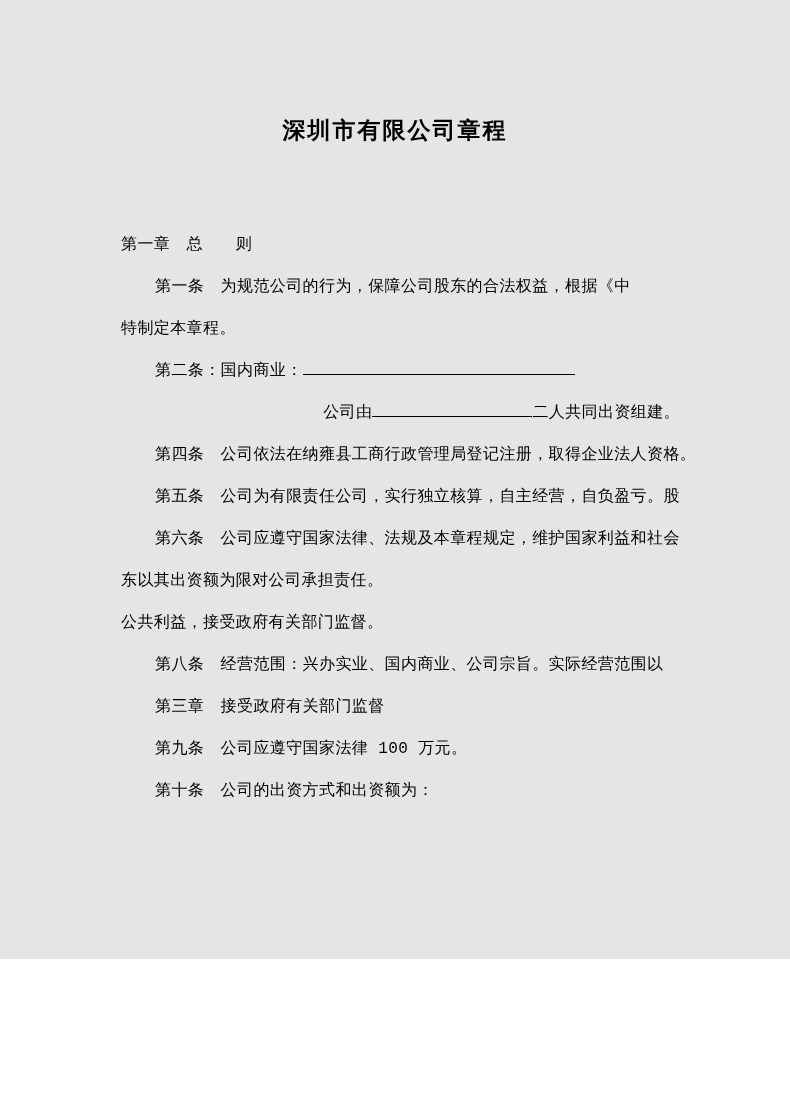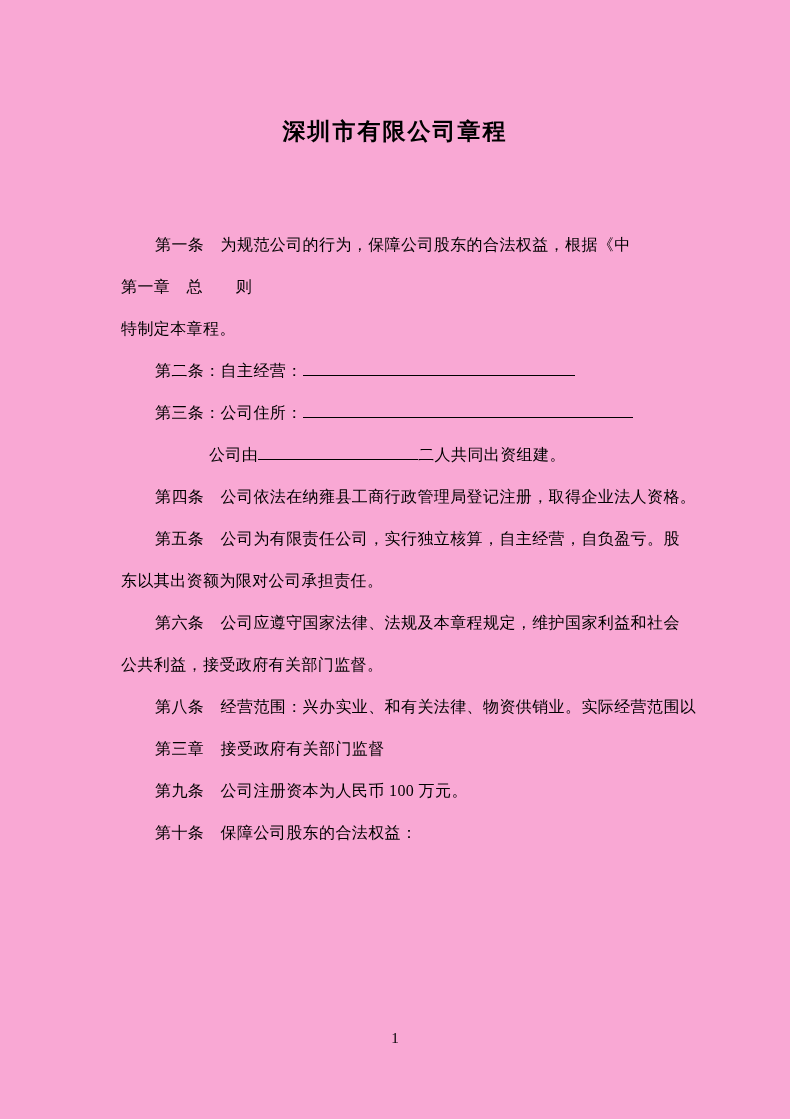--- a/index.html
+++ b/index.html
@@ -3,24 +3,24 @@
 <meta charset="utf-8">
 <style>
   html, body {
     margin: 0;
     padding: 0;
     background: #ffffff;
   }
   .page {
     position: relative;
     width: 790px;
-    height: 1119px;
-    background: #f9a8d4;
+    height: 959px;
+    background: #e5e5e5;
     color: #000000;
-    font-family: Liberation Serif, serif;
+    font-family: Liberation Mono, monospace;
     overflow: hidden;
   }
   .doc-title {
     padding-top: 116px;
     text-align: center;
     font-size: 23px;
     font-weight: bold;
     letter-spacing: 2px;
     line-height: 32px;
   }
@@ -32,21 +32,21 @@
     letter-spacing: 0.4px;
   }
   .line {
     height: 42px;
     line-height: 42px;
     white-space: nowrap;
   }
   .indent-0 { padding-left: 0; }
   .indent-1 { padding-left: 25px; }
   .indent-2 { padding-left: 34px; }
-  .indent-3 { padding-left: 88px; }
+  .indent-3 { padding-left: 88px; text-align: right; }
   .blank {
     display: inline-block;
     border-bottom: 1px solid #000;
     height: 17px;
     vertical-align: baseline;
   }
   .page-number {
     position: absolute;
     left: 0;
     right: 0;
@@ -55,31 +55,30 @@
     font-size: 15px;
   }
 </style>
 </head>
 <body>
 
 <div class="page">
   <div class="doc-title">深圳市有限公司章程</div>
 
   <div class="doc-body">
+      <div class="line indent-0"><span>第一章　总　　则</span></div>
       <div class="line indent-2"><span>第一条　为规范公司的行为，保障公司股东的合法权益，根据《中</span></div>
-      <div class="line indent-0"><span>第一章　总　　则</span></div>
       <div class="line indent-0"><span>特制定本章程。</span></div>
-      <div class="line indent-2"><span>第二条：自主经营：</span><span class="blank" style="width: 272px;"></span></div>
-      <div class="line indent-2"><span>第三条：公司住所：</span><span class="blank" style="width: 330px;"></span></div>
+      <div class="line indent-2"><span>第二条：国内商业：</span><span class="blank" style="width: 272px;"></span></div>
       <div class="line indent-3"><span>公司由</span><span class="blank" style="width: 160px;"></span><span>二人共同出资组建。</span></div>
       <div class="line indent-2"><span>第四条　公司依法在纳雍县工商行政管理局登记注册，取得企业法人资格。</span></div>
       <div class="line indent-2"><span>第五条　公司为有限责任公司，实行独立核算，自主经营，自负盈亏。股</span></div>
+      <div class="line indent-2"><span>第六条　公司应遵守国家法律、法规及本章程规定，维护国家利益和社会</span></div>
       <div class="line indent-0"><span>东以其出资额为限对公司承担责任。</span></div>
-      <div class="line indent-2"><span>第六条　公司应遵守国家法律、法规及本章程规定，维护国家利益和社会</span></div>
       <div class="line indent-0"><span>公共利益，接受政府有关部门监督。</span></div>
-      <div class="line indent-2"><span>第八条　经营范围：兴办实业、和有关法律、物资供销业。实际经营范围以</span></div>
+      <div class="line indent-2"><span>第八条　经营范围：兴办实业、国内商业、公司宗旨。实际经营范围以</span></div>
       <div class="line indent-2"><span>第三章　接受政府有关部门监督</span></div>
-      <div class="line indent-2"><span>第九条　公司注册资本为人民币 100 万元。</span></div>
-      <div class="line indent-2"><span>第十条　保障公司股东的合法权益：</span></div>
+      <div class="line indent-2"><span>第九条　公司应遵守国家法律 100 万元。</span></div>
+      <div class="line indent-2"><span>第十条　公司的出资方式和出资额为：</span></div>
     </div>
 
   <div class="page-number">1</div>
 </div>
 
 </body></html>

